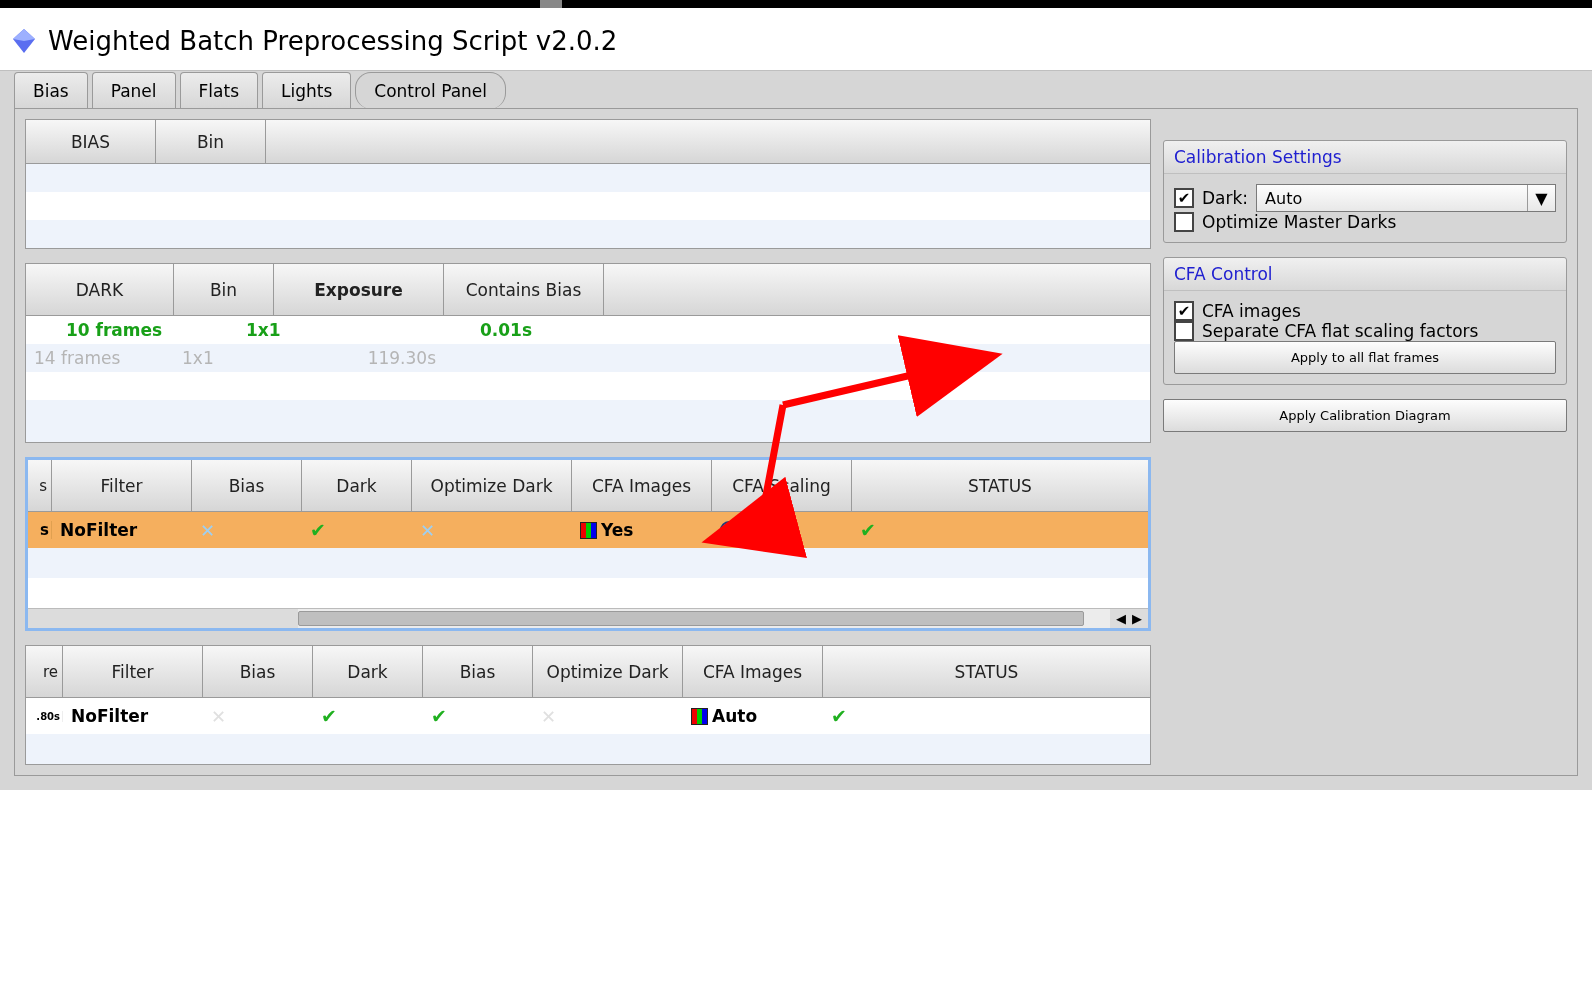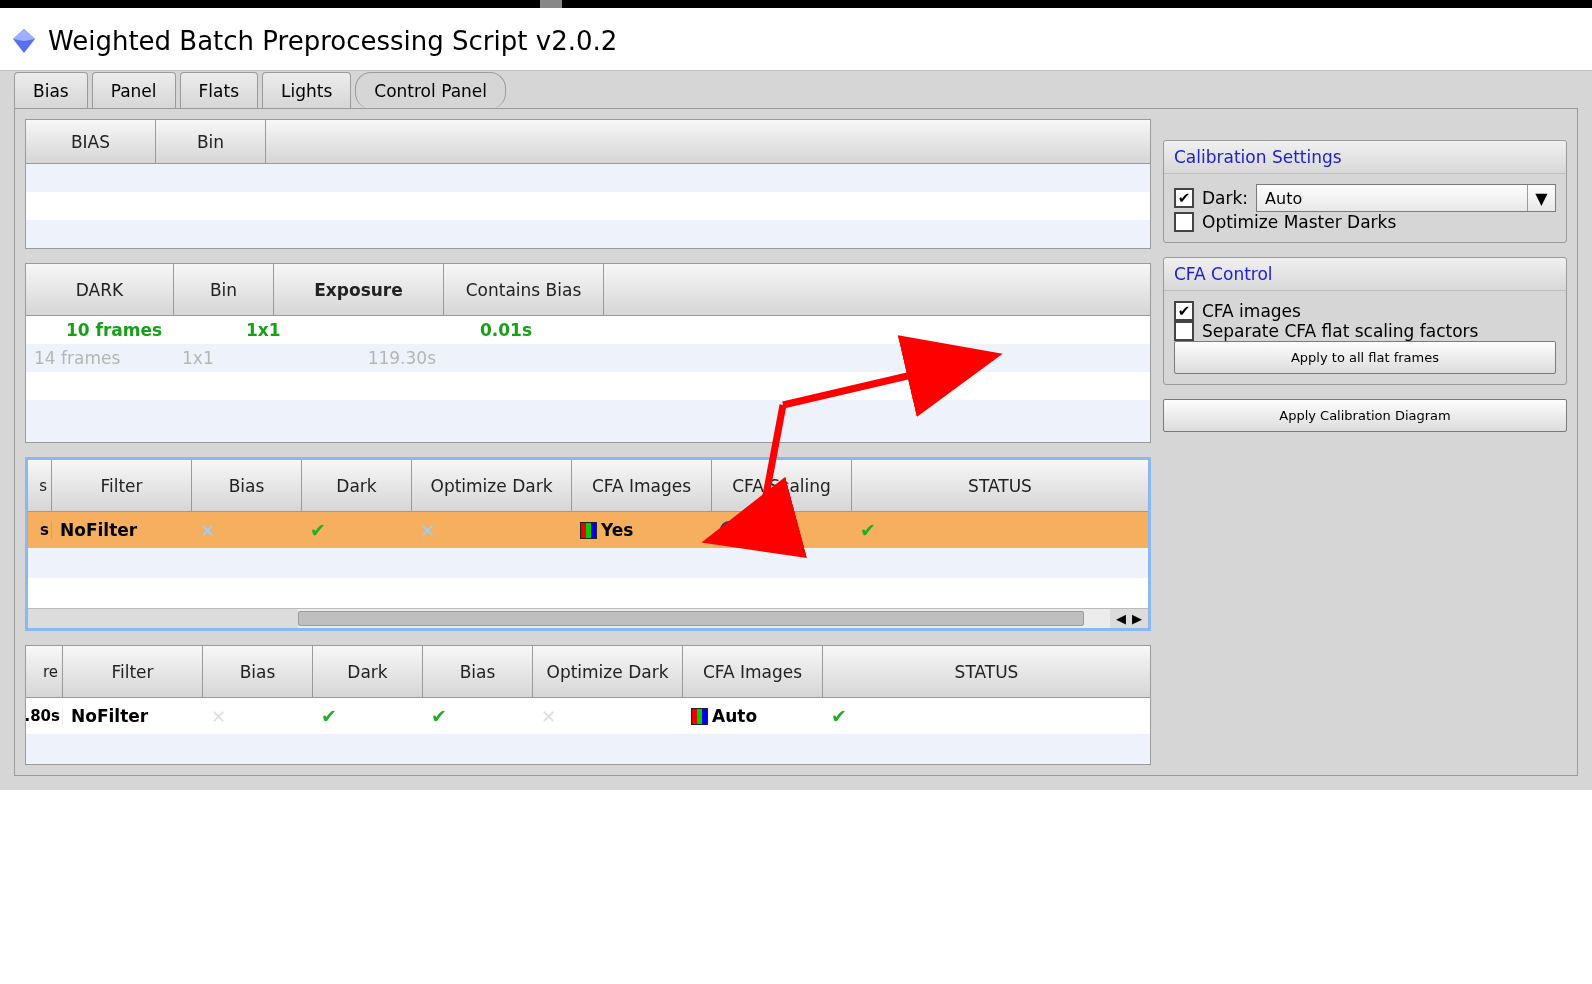--- a/index.html
+++ b/index.html
@@ -369,21 +369,21 @@
             <div class="th" style="width:37px; font-size:15px; justify-content:flex-end;">re</div>
             <div class="th" style="width:140px;">Filter</div>
             <div class="th" style="width:110px;">Bias</div>
             <div class="th" style="width:110px;">Dark</div>
             <div class="th" style="width:110px;">Bias</div>
             <div class="th" style="width:150px;">Optimize Dark</div>
             <div class="th" style="width:140px;">CFA Images</div>
             <div class="th" style="flex:1;">STATUS</div>
           </div>
           <div class="trow" style="height:36px;">
-            <div class="td bold" style="width:37px; padding:0 2px; font-size:15px; justify-content:flex-end; border-right:1px solid #eee;">.80s</div>
+            <div class="td bold" style="width:37px; padding:0 2px; font-size:10px; justify-content:flex-end; border-right:1px solid #eee;">.80s</div>
             <div class="td bold" style="width:140px;">NoFilter</div>
             <div class="td" style="width:110px;">
                 <span class="x-icon">✕</span>
               </div>
             <div class="td" style="width:110px;">
                 <span class="check-icon">✔</span>
               </div>
             <div class="td" style="width:110px;">
                 <span class="check-icon">✔</span>
               </div>

